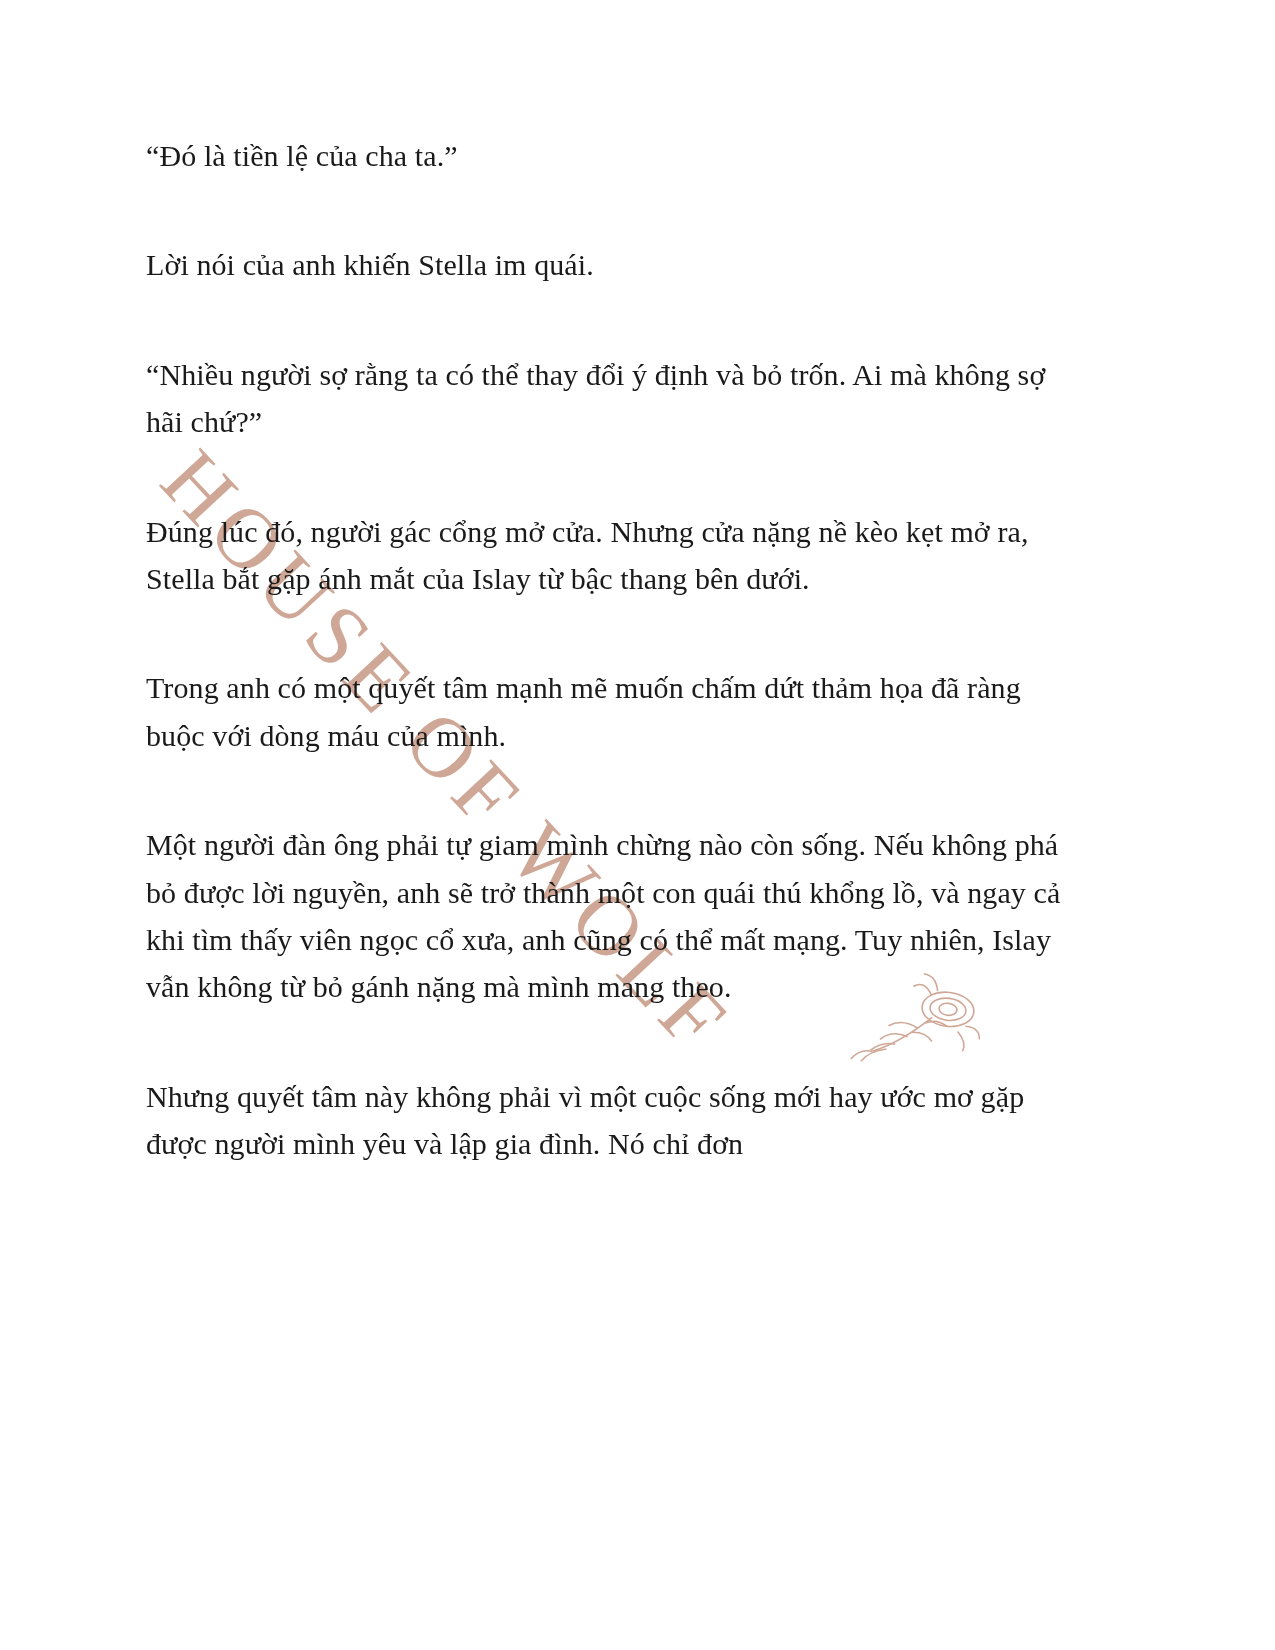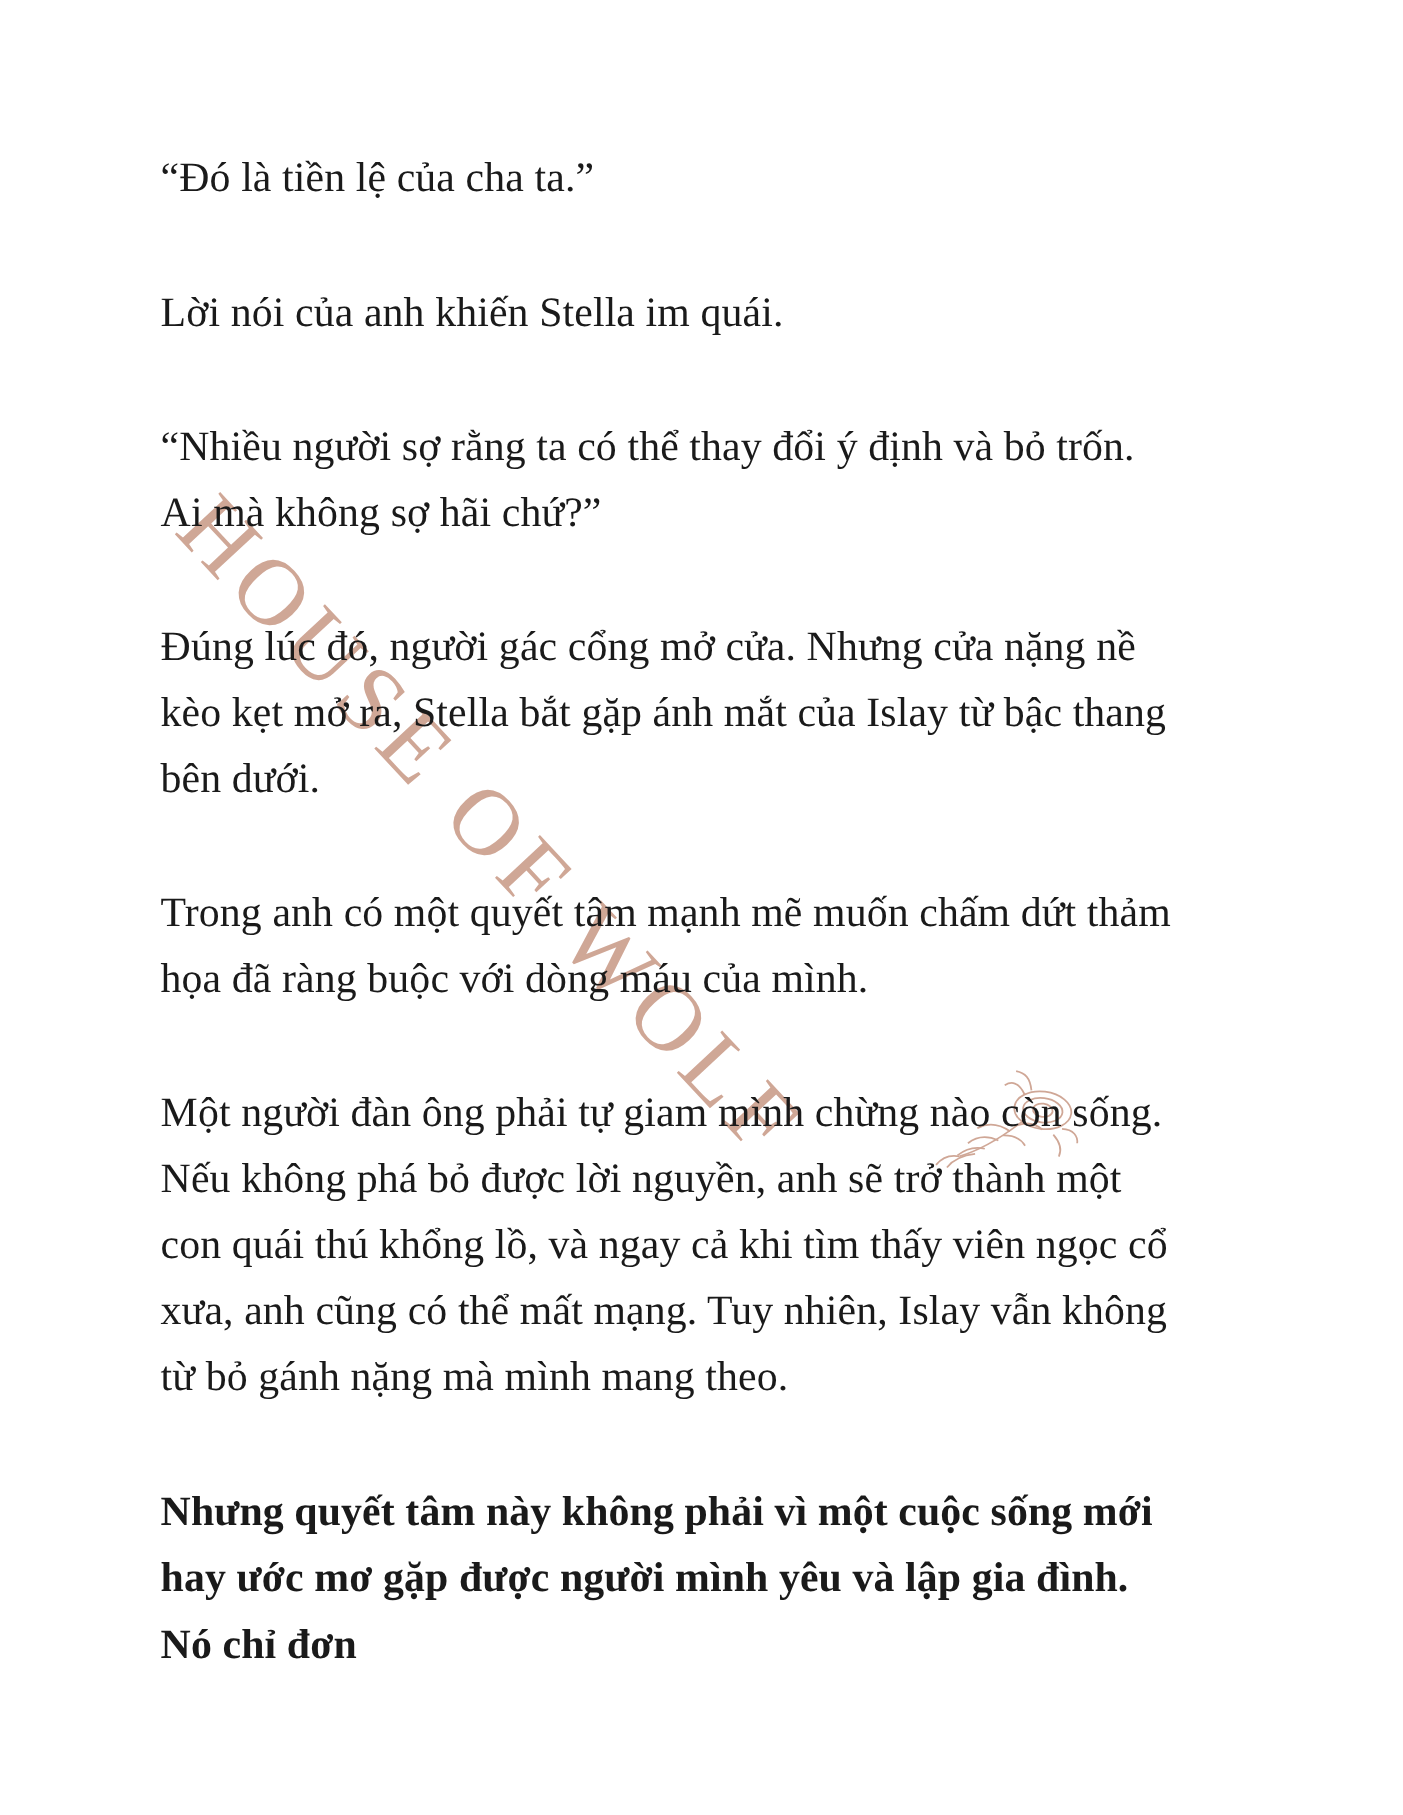--- a/index.html
+++ b/index.html
@@ -16,30 +16,29 @@
     font-family: "Liberation Serif", serif;
   }
   .content {
     position: absolute;
     left: 146px;
     top: 132px;
     width: 930px;
     z-index: 2;
   }
   .para {
-    font-size: 38px;
+    font-size: 30px;
     line-height: 1.58;
     color: #1a1a1a;
     margin: 0 0 62px 0;
     text-align: left;
     letter-spacing: 0.1px;
   }
   .para:last-child {
     margin-bottom: 13px;
-    font-weight: bold;
   }
   
   .watermark {
     position: absolute;
     left: 0;
     top: 0;
     width: 1275px;
     height: 1650px;
     z-index: 1;
     pointer-events: none;

